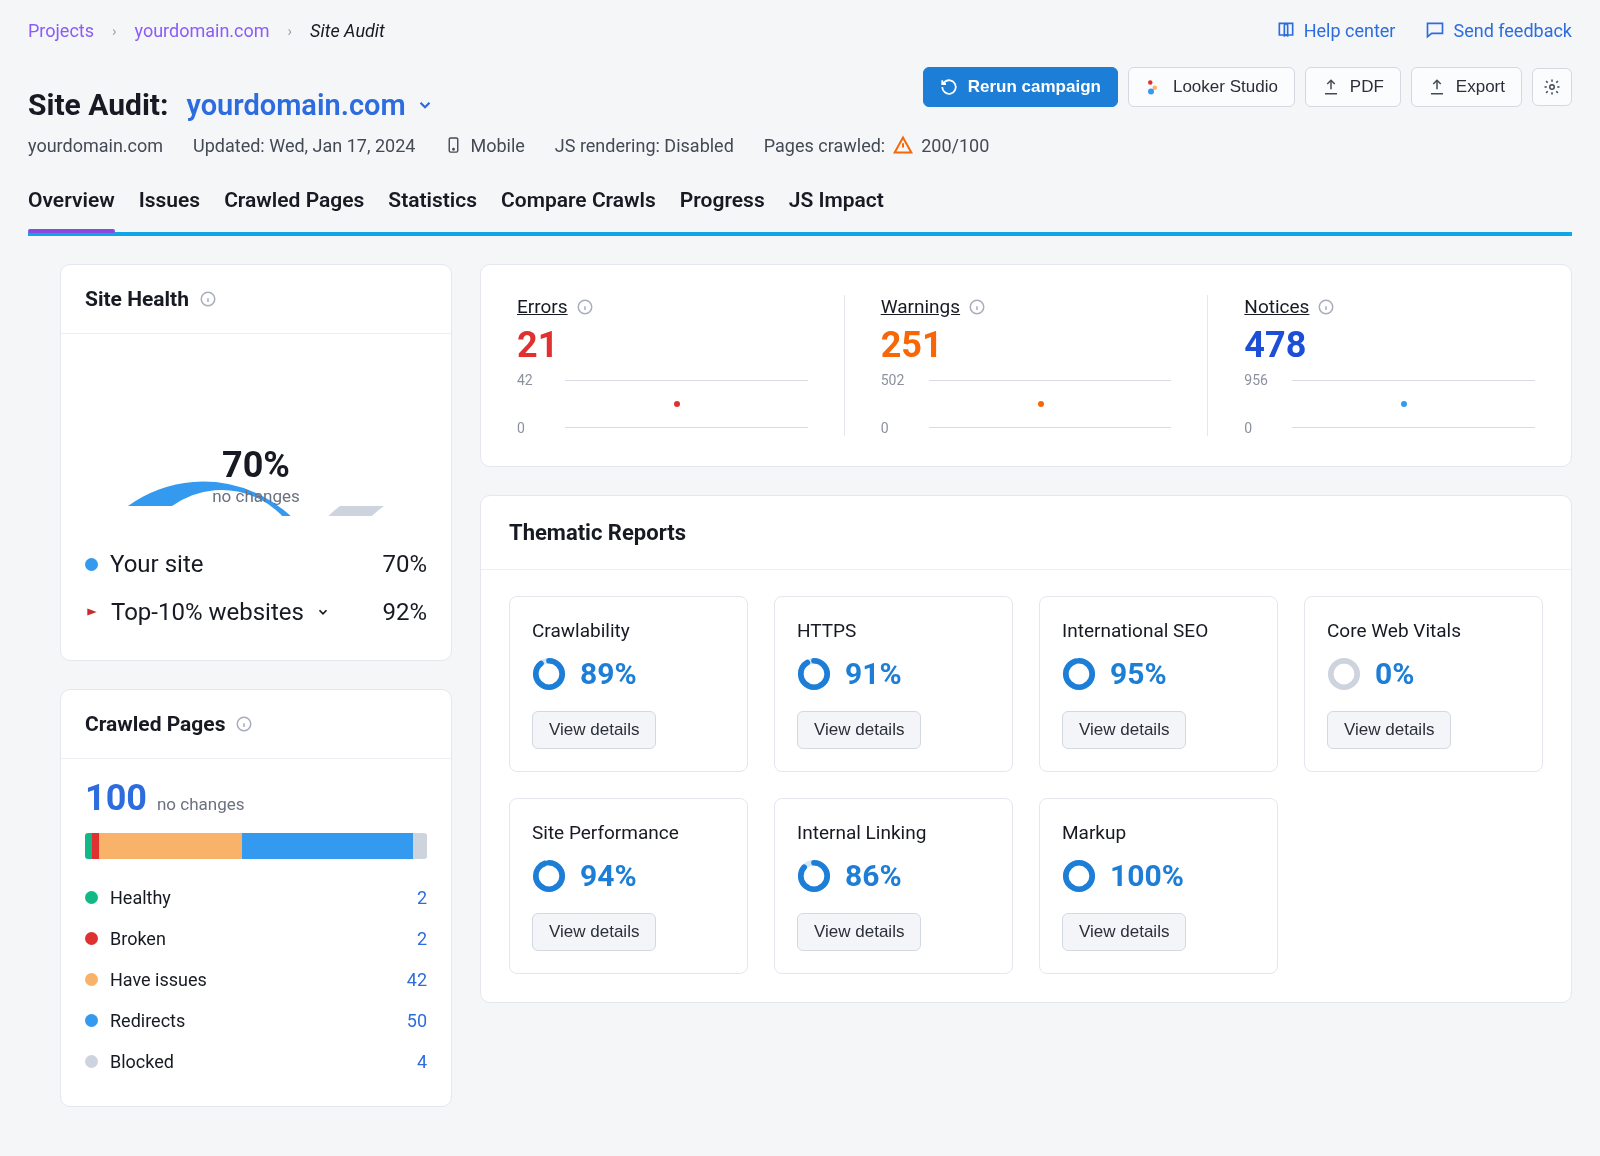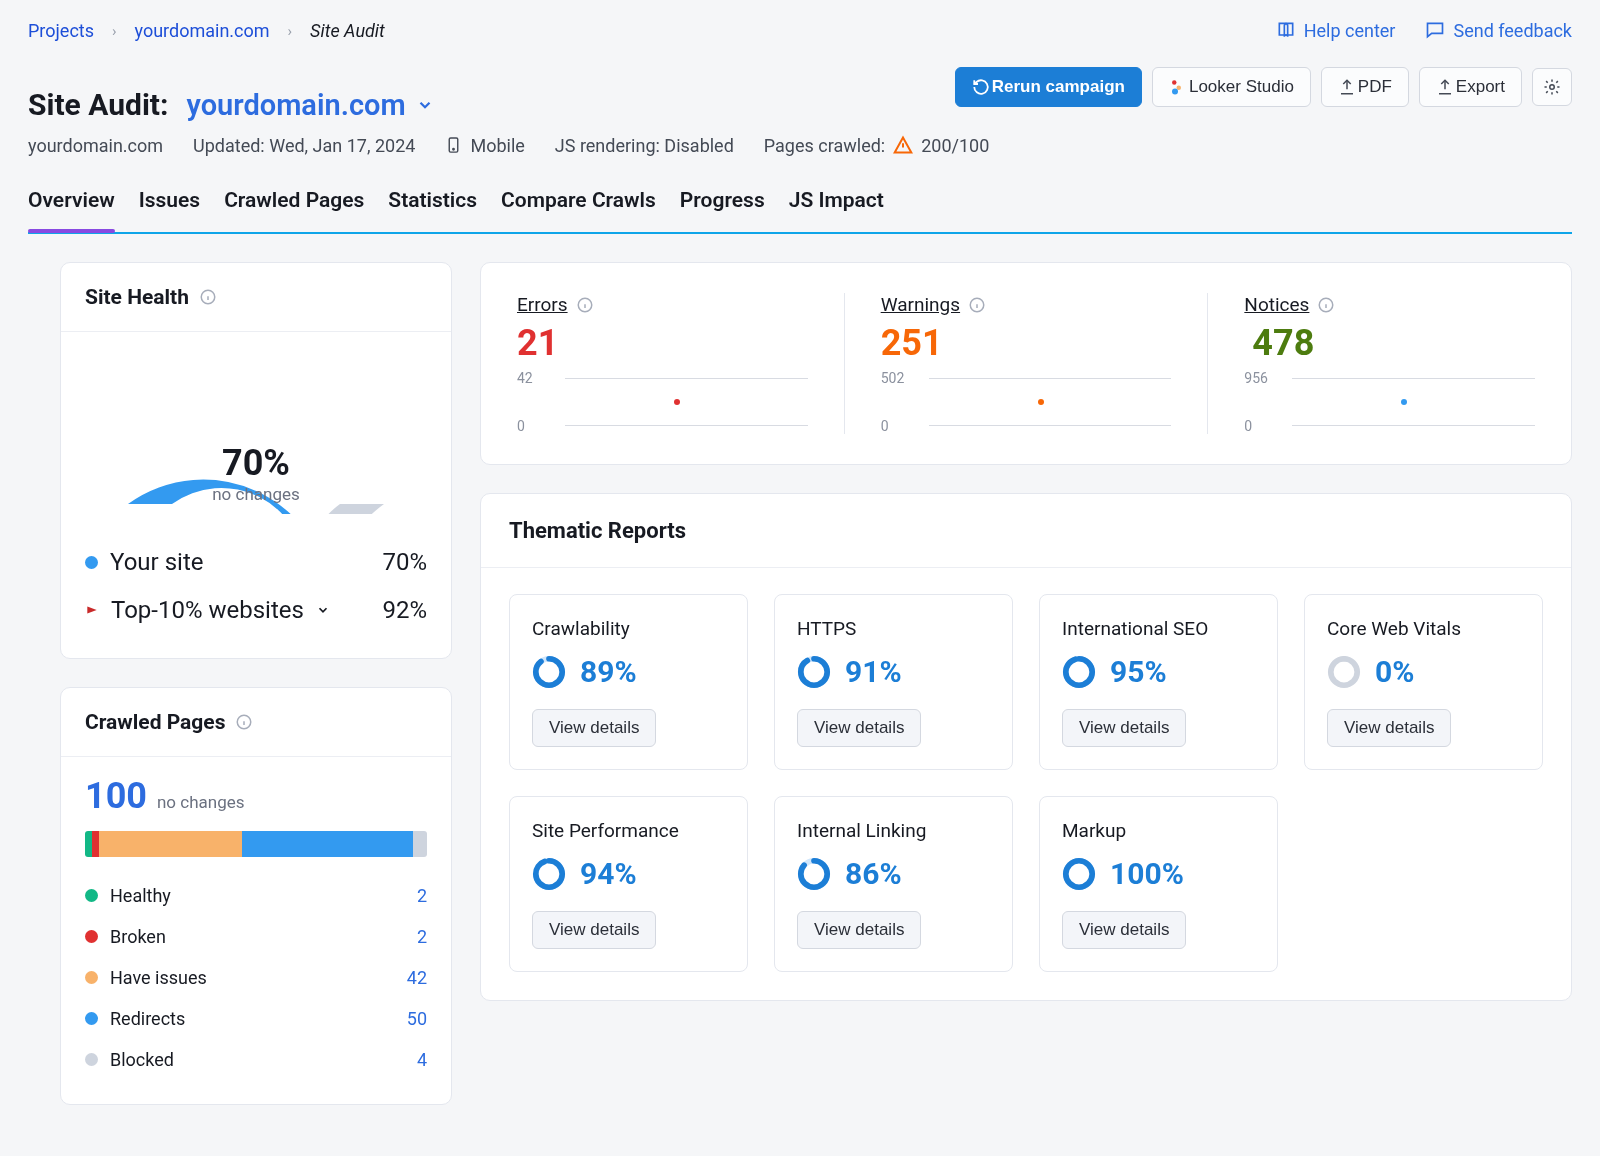--- a/index.html
+++ b/index.html
@@ -2,43 +2,43 @@
 <html><head>
 <meta charset="utf-8">
 <style>
 * { box-sizing: border-box; margin: 0; padding: 0; }
 body { font-family: -apple-system, BlinkMacSystemFont, "Segoe UI", Roboto, Helvetica, Arial, sans-serif; background: #f5f6f8; color: #171a22; width: 1600px; }
 .page { padding: 20px 28px; }
 
 
 .breadcrumbs-row { display: flex; justify-content: space-between; align-items: center; margin-bottom: 10px; }
 .breadcrumbs { display: flex; align-items: center; gap: 18px; font-size: 18px; }
-.breadcrumbs a { color: #1d4ed8; text-decoration: none; }
+.breadcrumbs a { color: #8b5cf6; text-decoration: none; }
 .breadcrumbs span.sep { color: #9aa1ad; font-size: 15px; }
 .breadcrumbs .current { color: #171a22; font-style: italic; }
 .help-links { display: flex; gap: 30px; font-size: 18px; }
 .help-links a { color: #2d6cdf; text-decoration: none; display: inline-flex; align-items: flex-start; gap: 8px; }
 
 
 .title-row { display: flex; justify-content: space-between; align-items: center; margin-bottom: 12px; }
 .title-left { display: flex; align-items: baseline; gap: 18px; margin-top: 36px; }
 .title-text { font-size: 30px; font-weight: 700; }
 .title-domain { font-size: 29px; font-weight: 600; color: #2d6cdf; display: inline-flex; align-items: center; gap: 10px; cursor: pointer;}
 .title-actions { display: flex; gap: 10px; align-items: center; }
-.btn { display: inline-flex; align-items: center; gap: 2px; border: 1px solid #d4d8e0; border-radius: 6px; background: #fbfcfd; padding: 9px 16px; font-size: 17px; color: #2b2f38; cursor: pointer; }
+.btn { display: inline-flex; align-items: center; gap: 10px; border: 1px solid #d4d8e0; border-radius: 6px; background: #fbfcfd; padding: 9px 16px; font-size: 17px; color: #2b2f38; cursor: pointer; }
 .btn svg { width: 18px; height: 18px; }
 .btn-primary { background: #1c7ed6; border-color: #1c7ed6; color: #fff; font-weight: 600; }
 .btn-icon-only { padding: 9px 10px; }
 
 
 .meta-row { display: flex; align-items: center; gap: 30px; font-size: 18px; color: #444a55; margin-bottom: 32px; }
 .meta-row .meta-item { display: inline-flex; align-items: center; gap: 8px; }
 
 
-.tabs-row { display: flex; gap: 24px; font-size: 21px; font-weight: 600; color: #171a22; border-bottom: 2px solid #0ea5e9; }
+.tabs-row { display: flex; gap: 24px; font-size: 21px; font-weight: 600; color: #171a22; border-bottom: 4px solid #0ea5e9; }
 .tab { padding: 0 0 20px 0; cursor: pointer; position: relative; }
 .tab.active::after { content: ""; position: absolute; left: 0; right: 0; bottom: -1px; height: 4px; background: #8849e1; border-radius: 3px; }
 
 .content { display: flex; gap: 28px; margin-top: 28px; padding-left: 32px; }
 .left-col { width: 392px; display: flex; flex-direction: column; gap: 28px; }
 .right-col { flex: 1; display: flex; flex-direction: column; gap: 28px; }
 
 .card { background: #fff; border: 1px solid #e4e7ee; border-radius: 10px; }
 .card-title-row { display: flex; align-items: center; gap: 10px; font-size: 21px; font-weight: 700; padding: 22px 24px; border-bottom: 1px solid #eceef3; }
 .info-icon { color: #a7adba; width: 18px; height: 18px; }
@@ -67,21 +67,21 @@
 .crawled-list .val { color: #2d6cdf; width: 36px; text-align: right; }
 
 
 .ewn-card { display: flex; padding: 30px 0 30px 0; }
 .ewn-col { flex: 1; padding: 0 36px; }
 .ewn-col + .ewn-col { border-left: 1px solid #e4e7ee; }
 .ewn-title { font-size: 19px; color: #171a22; display: flex; align-items: center; gap: 8px; margin-bottom: 6px; text-decoration: underline; }
 .ewn-val { font-size: 36px; font-weight: 700; }
 .ewn-errors .ewn-val { color: #e03131; }
 .ewn-warnings .ewn-val { color: #f76707; }
-.ewn-notices .ewn-val { color: #4d7c0f; margin-left: 8px; }
+.ewn-notices .ewn-val { color: #1d4ed8; }
 .ewn-spark { position: relative; height: 64px; margin-top: 6px; }
 .ewn-spark .axis-top, .ewn-spark .axis-bot { position: absolute; left: 0; font-size: 14px; color: #8b919e; }
 .ewn-spark .axis-top { top: 0; }
 .ewn-spark .axis-bot { bottom: 0; }
 .ewn-spark .line { position: absolute; left: 48px; right: 0; height: 1px; background: #d8dbe2; }
 .ewn-spark .line.top { top: 8px; }
 .ewn-spark .line.bot { bottom: 8px; }
 .ewn-spark .point { position: absolute; width: 6px; height: 6px; border-radius: 50%; transform: translate(-50%, -50%); }
 
 

